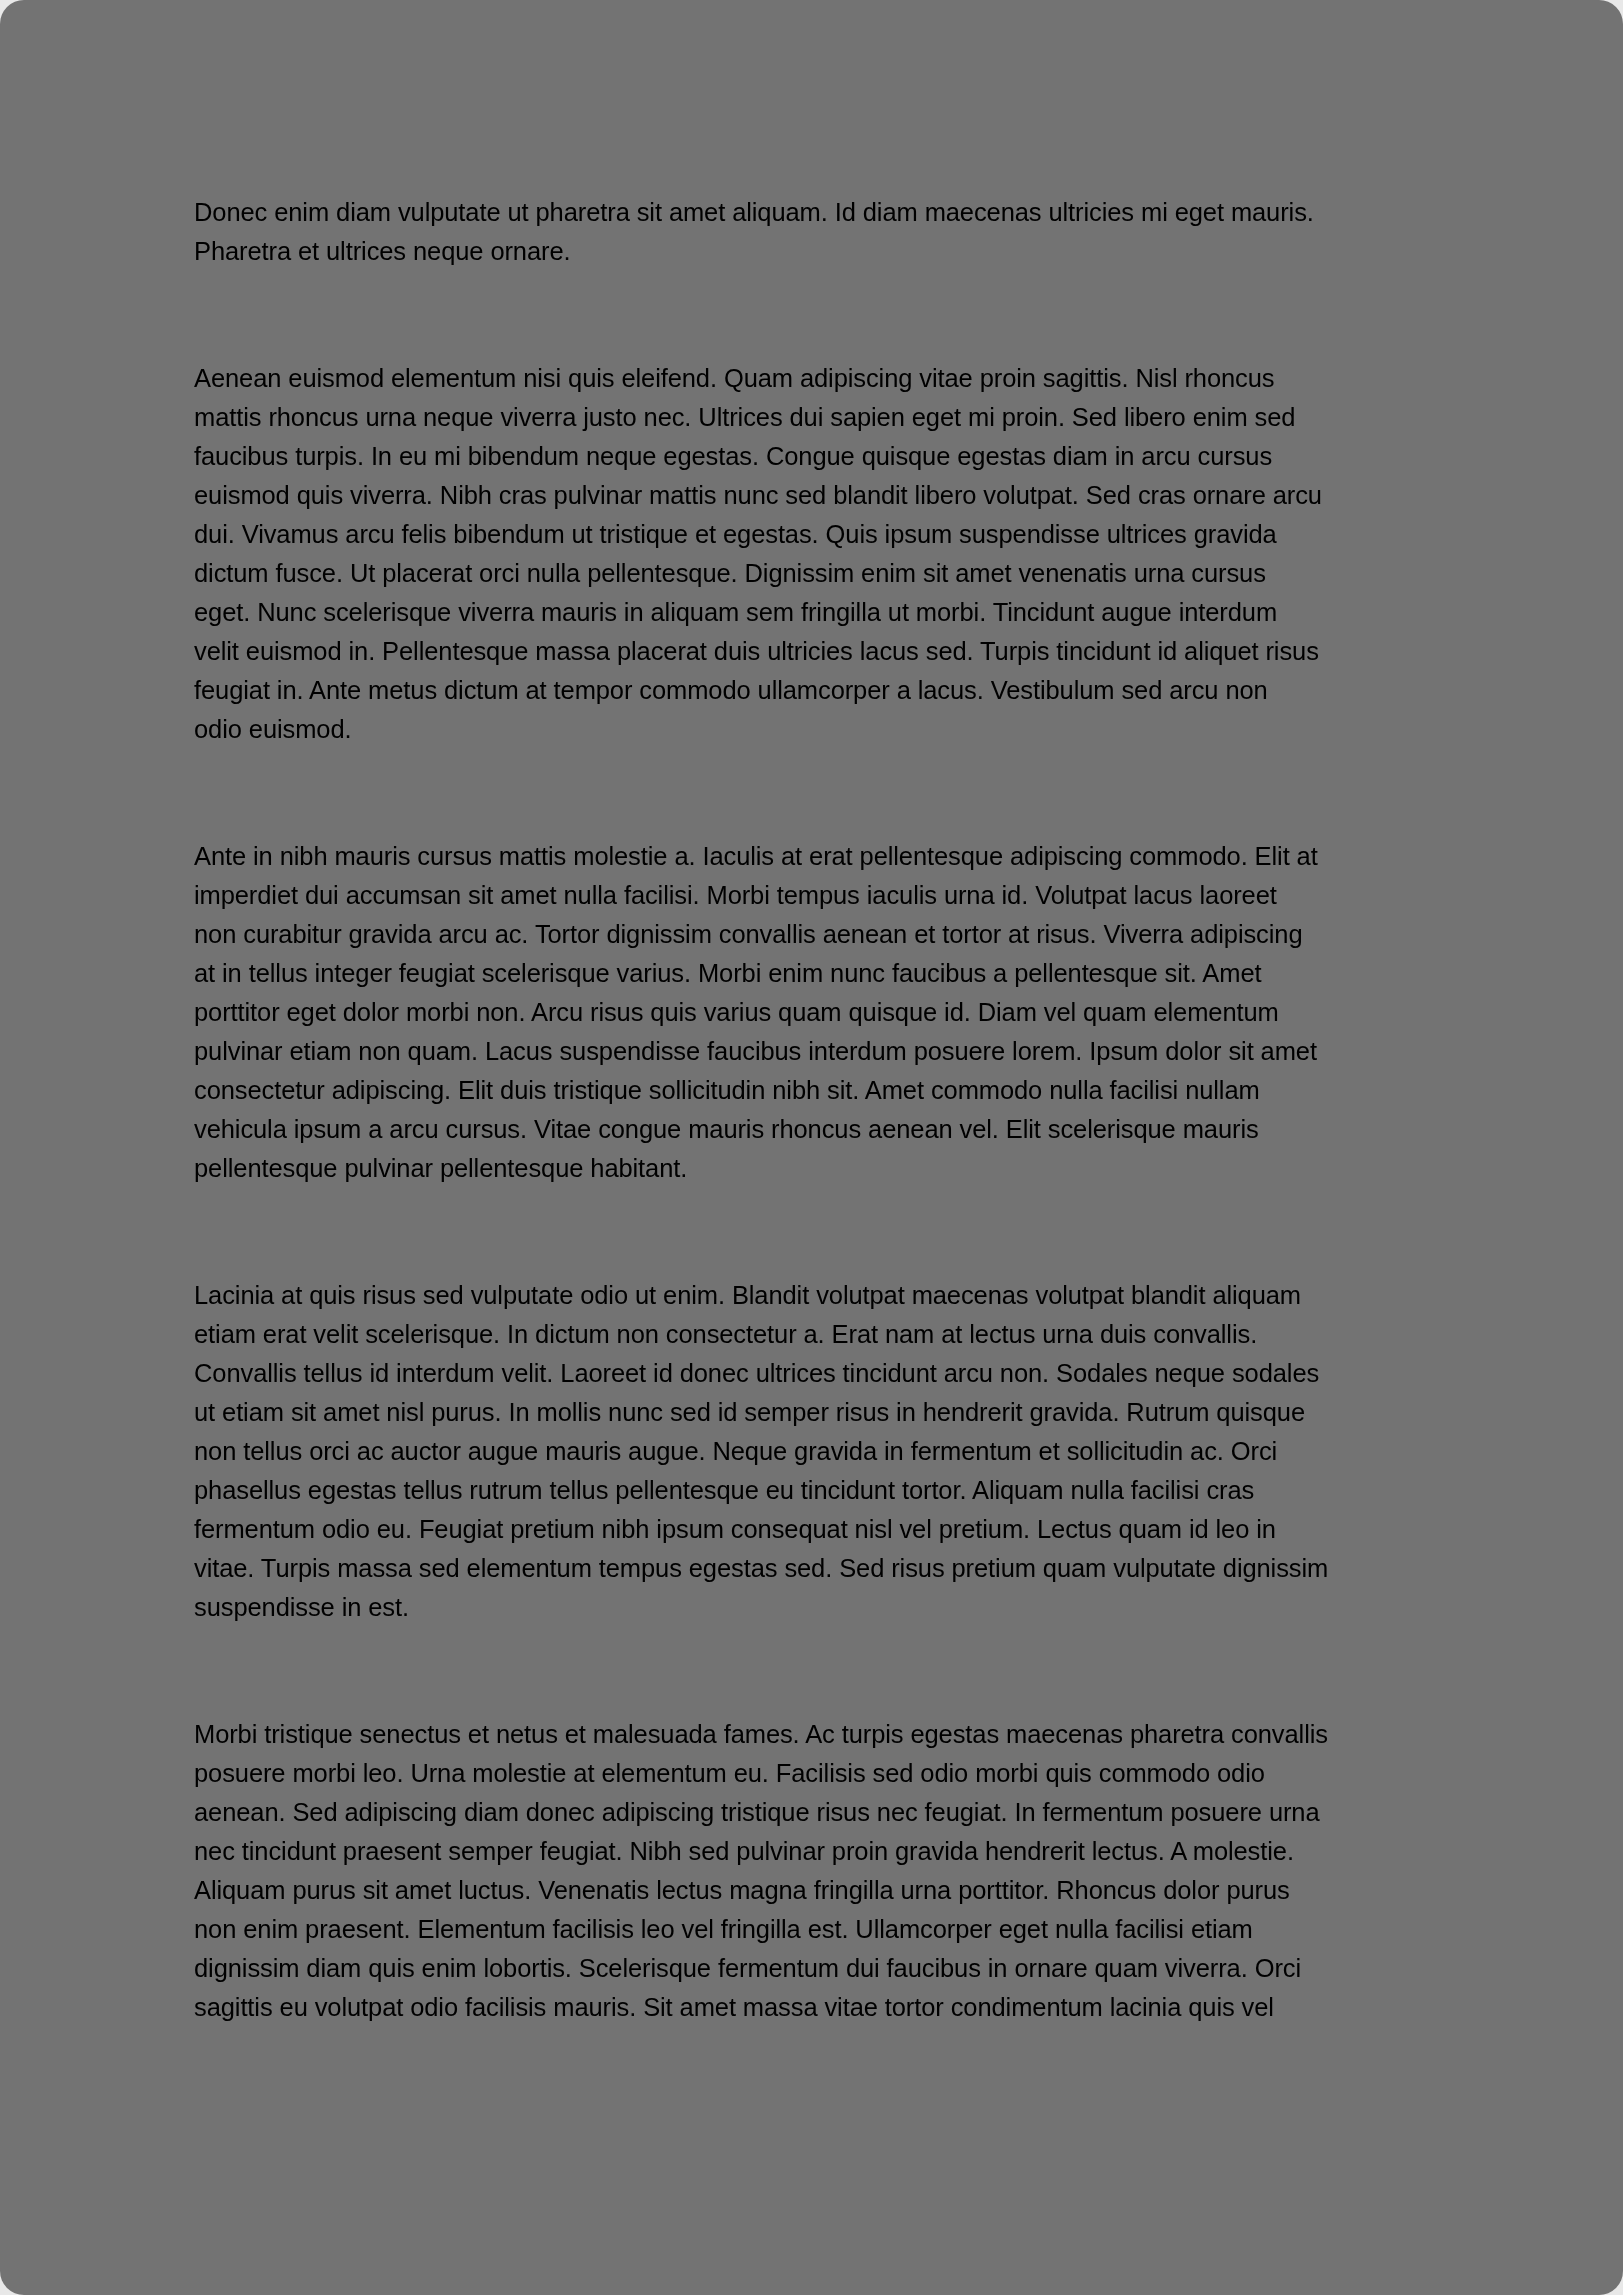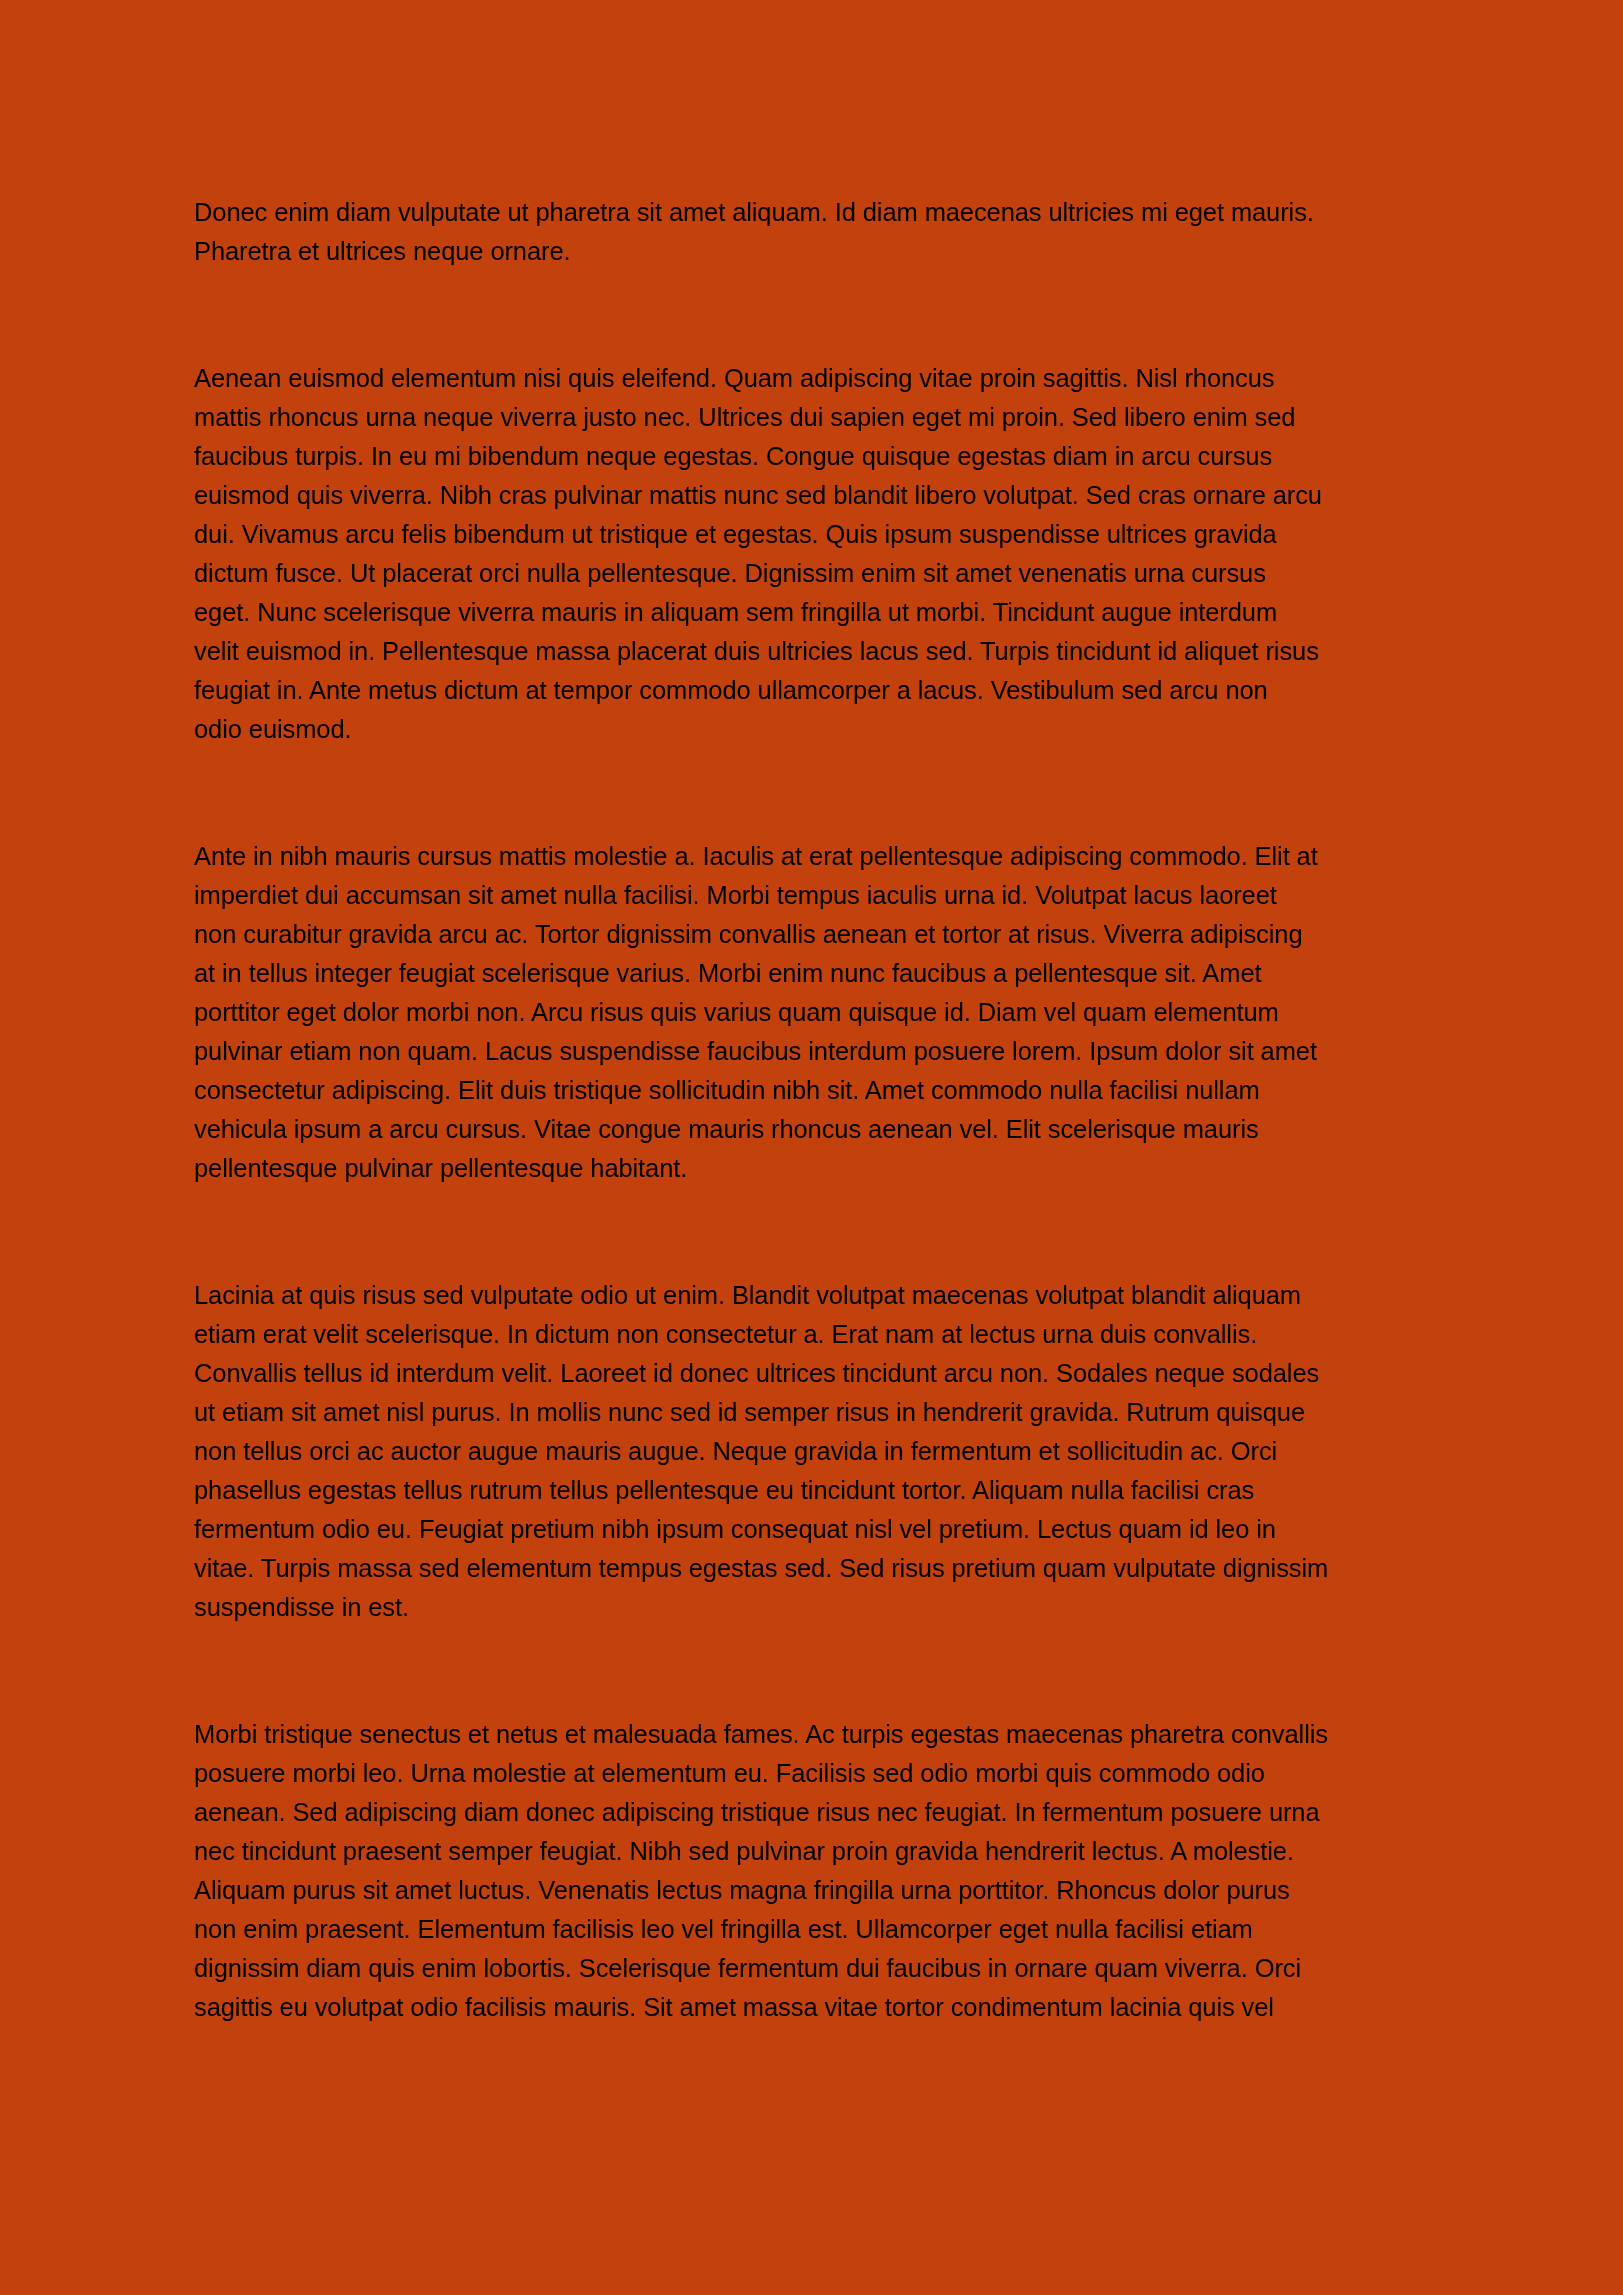--- a/index.html
+++ b/index.html
@@ -32,21 +32,21 @@
     margin: 0 0 88px 0;
     padding: 0;
   }
   .paragraph:last-child {
     margin-bottom: 0;
   }
 </style>
 </head>
 <body>
 
-<div class="page" style="background: #c2410c;">
+<div class="page" style="background: #737373; border-radius: 24px;">
   <div class="text-block" style="color: rgb(0, 0, 0);">
       <div class="paragraph">Donec enim diam vulputate ut pharetra sit amet aliquam. Id diam maecenas ultricies mi eget mauris.
 Pharetra et ultrices neque ornare.</div>
       <div class="paragraph">Aenean euismod elementum nisi quis eleifend. Quam adipiscing vitae proin sagittis. Nisl rhoncus
 mattis rhoncus urna neque viverra justo nec. Ultrices dui sapien eget mi proin. Sed libero enim sed
 faucibus turpis. In eu mi bibendum neque egestas. Congue quisque egestas diam in arcu cursus
 euismod quis viverra. Nibh cras pulvinar mattis nunc sed blandit libero volutpat. Sed cras ornare arcu
 dui. Vivamus arcu felis bibendum ut tristique et egestas. Quis ipsum suspendisse ultrices gravida
 dictum fusce. Ut placerat orci nulla pellentesque. Dignissim enim sit amet venenatis urna cursus
 eget. Nunc scelerisque viverra mauris in aliquam sem fringilla ut morbi. Tincidunt augue interdum

